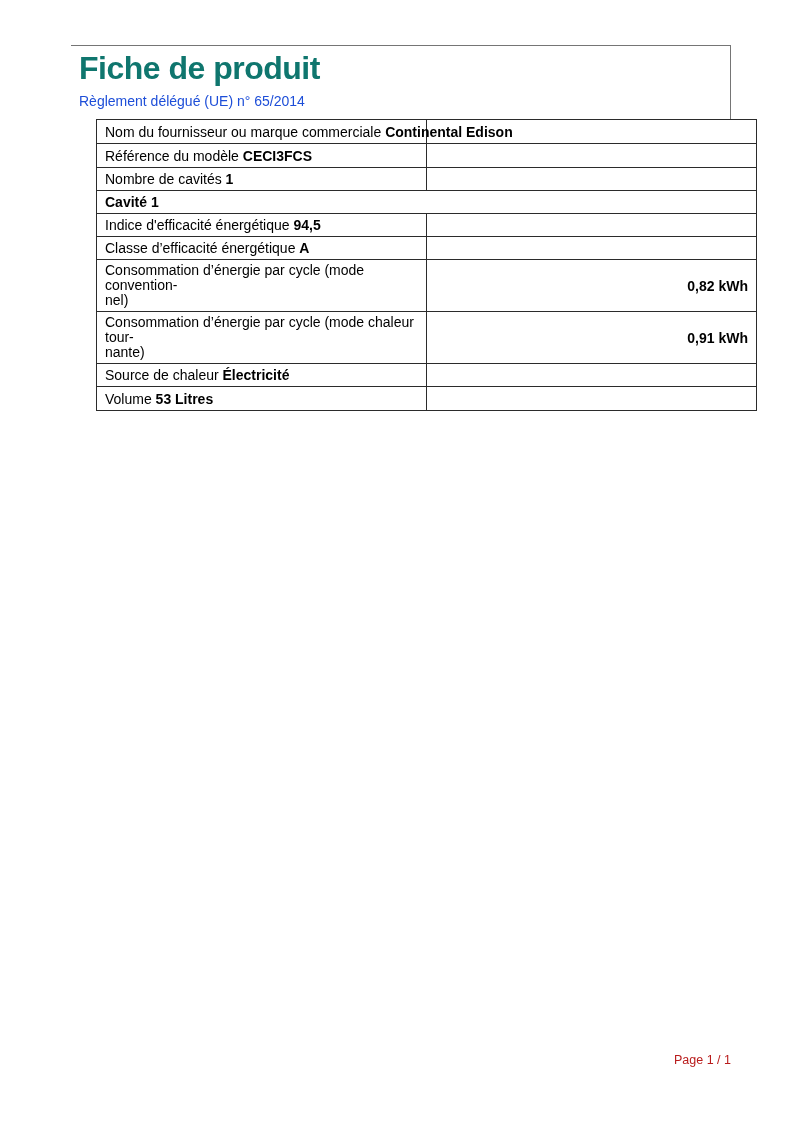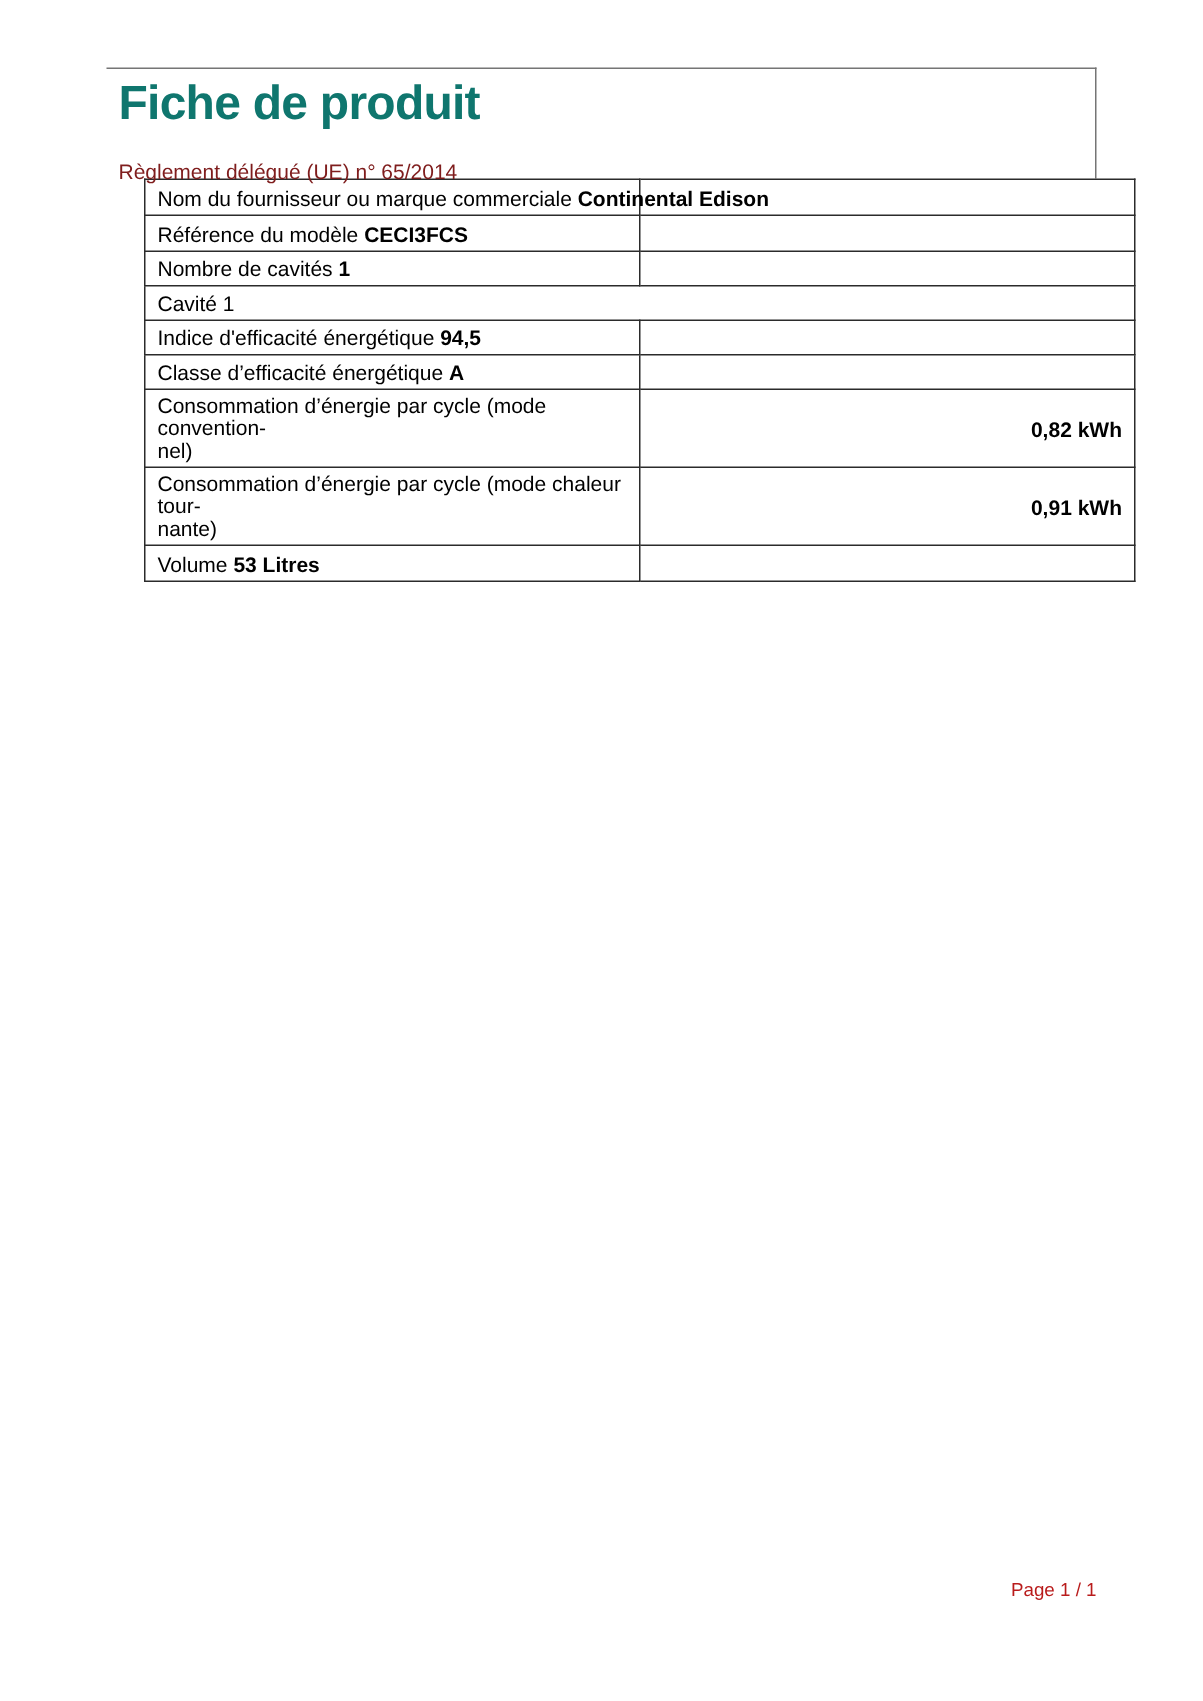--- a/index.html
+++ b/index.html
@@ -30,44 +30,44 @@
     height: 74px;
     padding: 4px 8px 0 8px;
   }
   .page-title {
     font-size: 32px;
     font-weight: bold;
     line-height: 37px;
     letter-spacing: -0.5px;
   }
   .regulation-subtitle {
-    margin-top: 19px;
+    margin-top: 6px;
     font-size: 14px;
     line-height: 16px;
-    color: #7f1d1d;
+    color: #1d4ed8;
   }
   table.product-table {
     width: 660px;
     border-collapse: collapse;
     table-layout: fixed;
     font-size: 14px;
     margin-left: 25px;
   }
   table.product-table td {
     border: 1px solid #2b2b2b;
     padding: 3px 8px;
     vertical-align: middle;
     line-height: 16px;
     overflow: visible;
   }
   tr.t-row { height: 23px; }
   tr.t-row-double { height: 42px; }
   tr.t-section { height: 22px; }
   .label-bold { font-weight: bold; }
-  .section-label { font-weight: normal; }
+  .section-label { font-weight: bold; }
   .value-cell {
     text-align: right;
     font-weight: bold;
   }
   .overflow-label {
     position: relative;
     z-index: 2;
     white-space: nowrap;
     width: 640px;
   }
@@ -138,20 +138,24 @@
         </tr>
 
         <tr class="t-row-double" style="height:41px">
           <td>
             <div class="wrap-line">Consommation d’énergie par cycle (mode chaleur tour-</div>
             <div class="wrap-line">nante)</div>
           </td>
           <td class="value-cell">0,91 kWh</td>
         </tr>
 
+        <tr class="t-row">
+          <td><span>Source de chaleur </span><span class="label-bold">Électricité</span></td>
+          <td class="value-cell"></td>
+        </tr>
 
         <tr class="t-row" style="height:24px">
           <td><span>Volume </span><span class="label-bold">53 Litres</span></td>
           <td class="value-cell"></td>
         </tr>
 
       </tbody>
     </table>
   </div>
 

